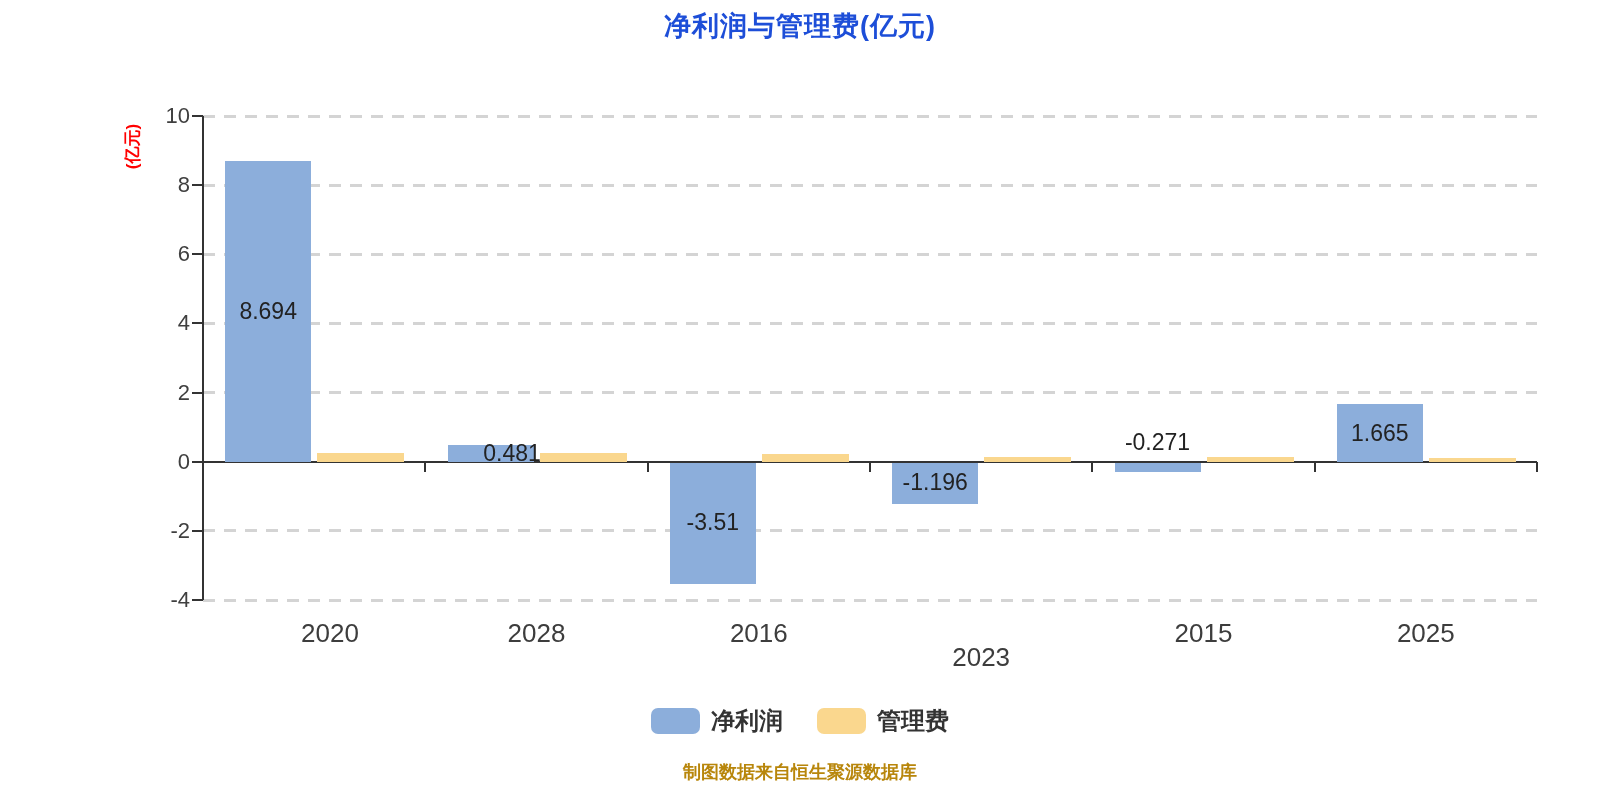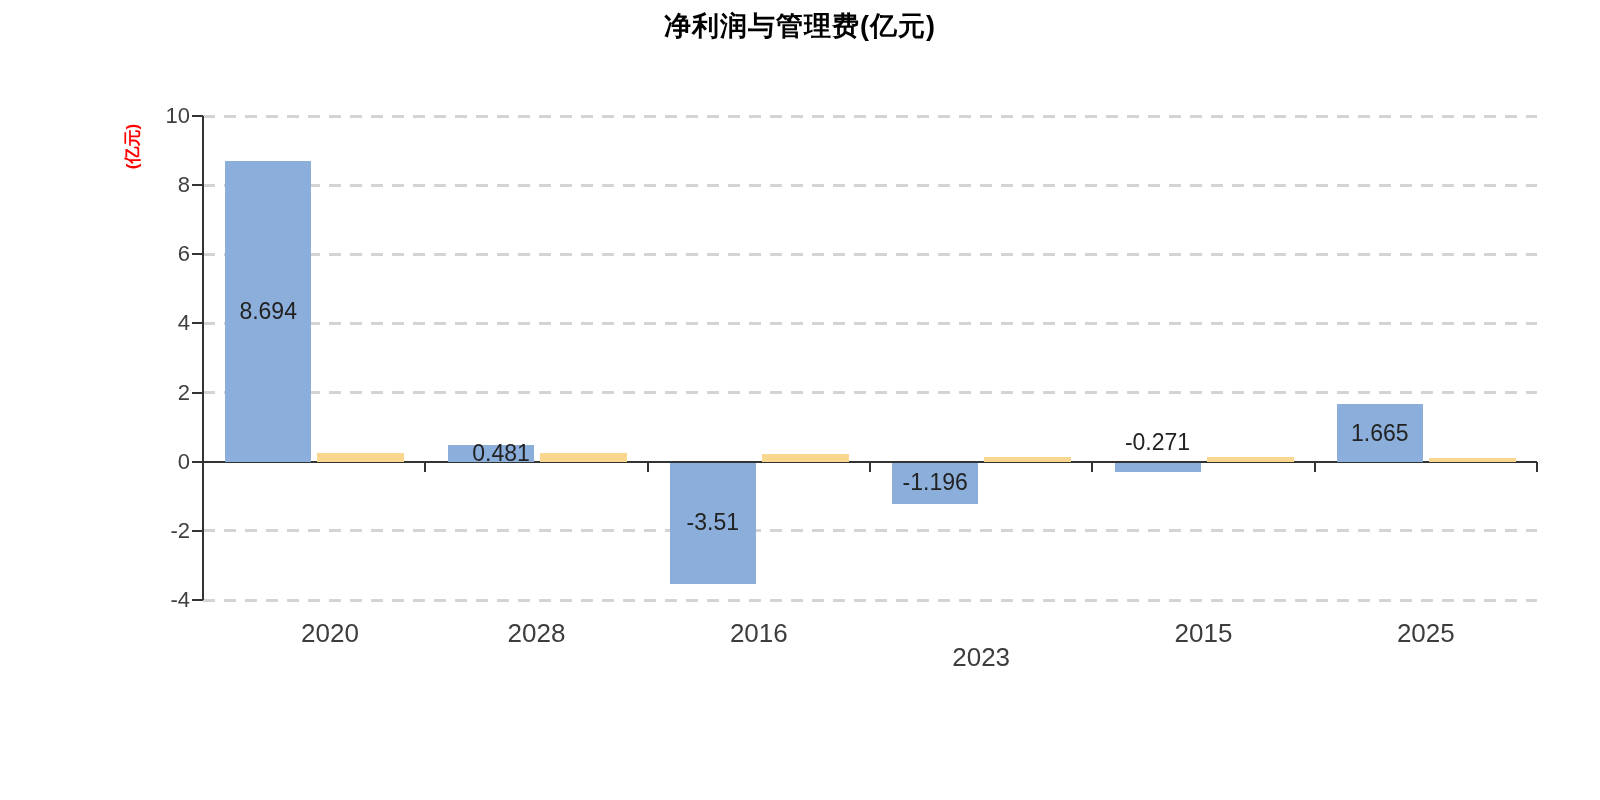--- a/index.html
+++ b/index.html
@@ -2,21 +2,21 @@
 <html><head>
 <meta charset="utf-8">
 <style>
   html,body{margin:0;padding:0;background:#fff;}
   .chart{
     position:relative;width:1600px;height:800px;background:#ffffff;overflow:hidden;
     font-family:"Liberation Sans","DejaVu Sans",sans-serif;
   }
   .title{
     position:absolute;top:8px;left:0;width:1600px;text-align:center;
-    font-size:27px;font-weight:700;color:#000000;letter-spacing:1px;
+    font-size:27px;font-weight:700;color:#1d4ed8;letter-spacing:1px;
   }
   .y-axis-name{
     position:absolute;left:103px;top:116px;width:60px;height:60px;
     display:flex;align-items:center;justify-content:center;
   }
   .y-axis-name span{
     transform:rotate(-90deg);white-space:nowrap;
     font-size:17px;font-weight:700;color:#ff0000;
   }
   .gridline{
@@ -91,35 +91,46 @@
       <div class="tick" style="left: 646.667px; top: 461.714px; width: 2px; height: 10px;"></div>
       <div class="tick" style="left: 869px; top: 461.714px; width: 2px; height: 10px;"></div>
       <div class="tick" style="left: 1091.33px; top: 461.714px; width: 2px; height: 10px;"></div>
       <div class="tick" style="left: 1313.67px; top: 461.714px; width: 2px; height: 10px;"></div>
       <div class="tick" style="left: 1536px; top: 461.714px; width: 2px; height: 10px;"></div>
       <div class="bar" style="left: 225.167px; width: 86px; top: 161.15px; height: 300.564px; background: rgb(140, 174, 219);"></div>
       <div class="bar-label" style="left: 268.167px; top: 311.432px;">8.694</div>
       <div class="bar" style="left: 317.167px; width: 87px; top: 453.071px; height: 8.64286px; background: rgb(250, 215, 142);"></div>
       <div class="x-tick-label" style="left: 270px; top: 618px;">2020</div>
       <div class="bar" style="left: 447.5px; width: 86px; top: 445.085px; height: 16.6289px; background: rgb(140, 174, 219);"></div>
-      <div class="bar-label" style="left: 501px; top: 453.4px;">0.481</div>
+      <div class="bar-label" style="left: 512px; top: 453.4px;">0.481</div>
       <div class="bar" style="left: 539.5px; width: 87px; top: 453.071px; height: 8.64286px; background: rgb(250, 215, 142);"></div>
       <div class="x-tick-label" style="left: 476.5px; top: 618px;">2028</div>
       <div class="bar" style="left: 669.833px; width: 86px; top: 462.714px; height: 121.346px; background: rgb(140, 174, 219);"></div>
       <div class="bar-label" style="left: 712.833px; top: 522.387px;">-3.51</div>
       <div class="bar" style="left: 761.833px; width: 87px; top: 454.454px; height: 7.26px; background: rgb(250, 215, 142);"></div>
       <div class="x-tick-label" style="left: 698.833px; top: 618px;">2016</div>
       <div class="bar" style="left: 892.167px; width: 86px; top: 462.714px; height: 41.3474px; background: rgb(140, 174, 219);"></div>
       <div class="bar-label" style="left: 935.167px; top: 482.388px;">-1.196</div>
       <div class="bar" style="left: 984.167px; width: 87px; top: 456.529px; height: 5.18571px; background: rgb(250, 215, 142);"></div>
       <div class="x-tick-label" style="left: 921.167px; top: 618px; margin-top: 24px;">2023</div>
       <div class="bar" style="left: 1114.5px; width: 86px; top: 462.714px; height: 9.36886px; background: rgb(140, 174, 219);"></div>
       <div class="bar-label" style="left: 1157.5px; top: 442px;">-0.271</div>
       <div class="bar" style="left: 1206.5px; width: 87px; top: 457.22px; height: 4.49429px; background: rgb(250, 215, 142);"></div>
       <div class="x-tick-label" style="left: 1143.5px; top: 618px;">2015</div>
       <div class="bar" style="left: 1336.83px; width: 86px; top: 404.153px; height: 57.5614px; background: rgb(140, 174, 219);"></div>
       <div class="bar-label" style="left: 1379.83px; top: 432.934px;">1.665</div>
       <div class="bar" style="left: 1428.83px; width: 87px; top: 458.257px; height: 3.45714px; background: rgb(250, 215, 142);"></div>
       <div class="x-tick-label" style="left: 1365.83px; top: 618px;">2025</div>
     </div>
 
+  <div class="legend">
+    <div class="legend-item">
+      <span class="swatch" id="swatch-0" style="background: rgb(140, 174, 219);"></span>
+      <span class="legend-label">净利润</span>
+    </div>
+    <div class="legend-item">
+      <span class="swatch" id="swatch-1" style="background: rgb(250, 215, 142);"></span>
+      <span class="legend-label">管理费</span>
+    </div>
+  </div>
 
+  <div class="footer">制图数据来自恒生聚源数据库</div>
 </div>
 
 </body></html>

